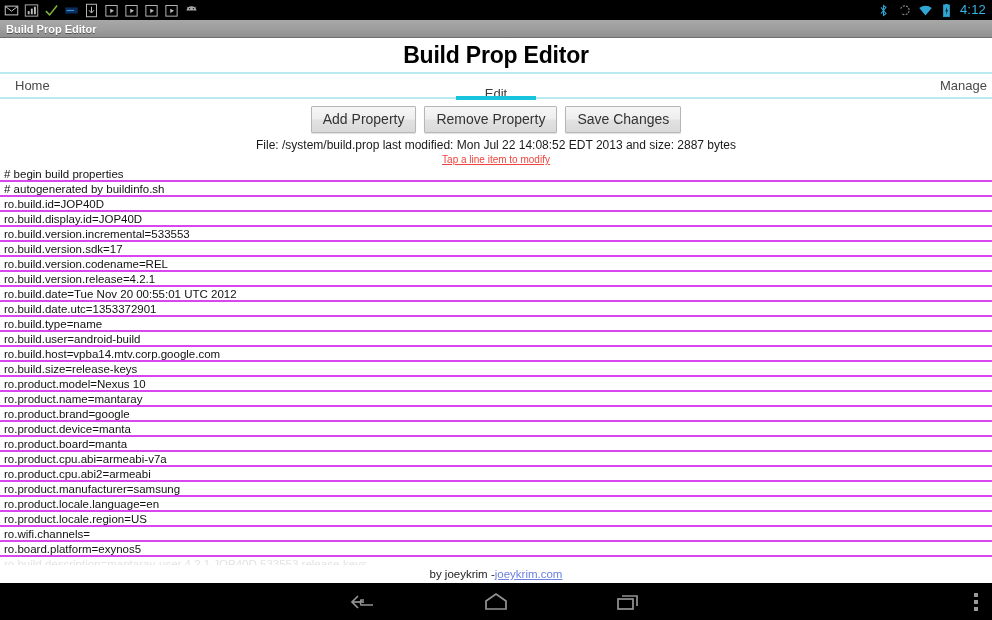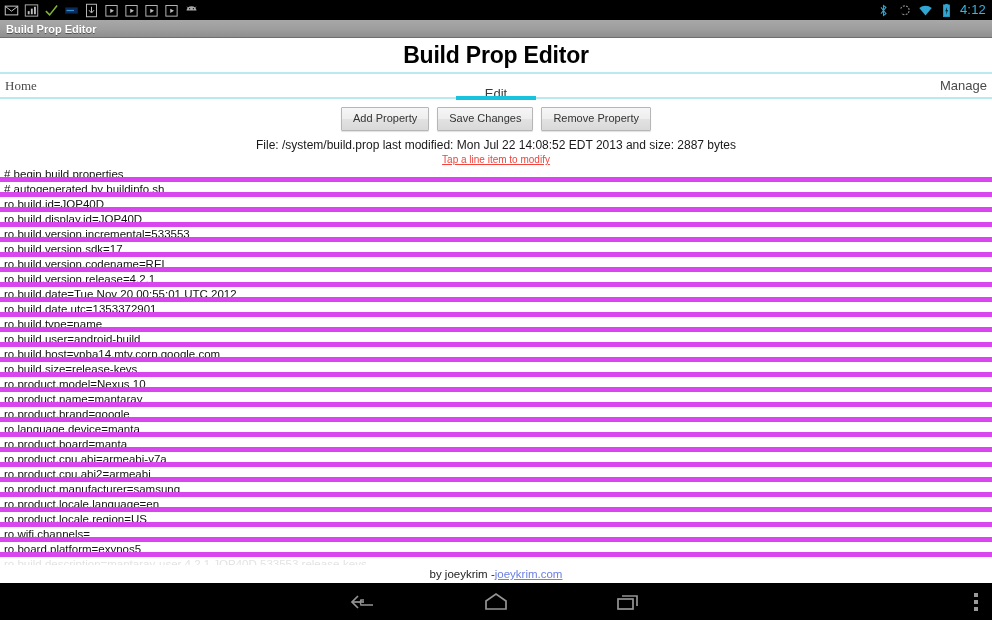--- a/index.html
+++ b/index.html
@@ -55,39 +55,39 @@
   
   .tabs {
     position: relative; height: 23px; width: 100%;
     background: #ffffff;
   }
   .tab {
     position: absolute; top: 0; height: 23px;
     font-size: 13px; color: #4a4a4a;
     display: flex; align-items: center;
   }
-  .tab.home   { left: 5px; font-family: Liberation Serif, serif; }
+  .tab.home   { left: 15px; }
   .tab.edit   { left: 0; right: 0; margin: 8px auto; width: 60px; justify-content: center; color:#3a3a3a;}
   .tab.manage { right: 5px; }
   .tabs-underline { height: 2px; width: 100%; background: #b8eaf0; position: relative; }
   .tab-indicator {
     position: absolute; top: 0; left: 50%; transform: translateX(-50%);
     width: 80px; height: 4px; background: #18c3dd; margin-top:-1px;
   }
 
   
   .btn-row {
     height: 36px; display: flex; align-items: center; justify-content: center;
     gap: 8px; padding-top: 4px; background: #fff;
   }
   .btn {
     background: linear-gradient(to bottom, #f6f6f6 0%, #eeeeee 48%, #e2e2e2 52%, #d9d9d9 100%);
     border: 1px solid #b6b6b6;
     border-radius: 1px;
-    font-size: 11px; color: #333;
+    font-size: 14px; color: #333;
     padding: 5px 11px 6px 11px;
     line-height: 1;
     box-shadow: 0 1px 1px rgba(0,0,0,.12);
     cursor: pointer;
     font-family: "Liberation Sans", sans-serif;
   }
 
   
   .fileinfo {
     text-align: center; font-size: 12px; color: #1a1a1a;
@@ -100,21 +100,21 @@
 
   
   .proplist {
     position: absolute;
     top: 167px; left: 0; width: 992px; height: 398px;
     overflow: hidden;
     background: #ffffff;
   }
   .prop-row {
     height: 15px; line-height: 15px;
-    border-bottom: 5px solid #d946ef;
+    border-bottom: 2px solid #d946ef;
     padding-left: 4px;
     font-size: 11.5px; color: #111;
     white-space: nowrap; overflow: hidden;
     font-family: "Liberation Sans", sans-serif;
     cursor: pointer;
     background: #ffffff;
   }
   .prop-row.faded2 { color: #e3e3e3; border-bottom: none; }
 
   
@@ -224,22 +224,22 @@
     <div class="tab home">Home</div>
     <div class="tab edit">Edit</div>
     <div class="tab manage">Manage</div>
   </div>
   <div class="tabs-underline">
     <div class="tab-indicator"></div>
   </div>
 
   <div class="btn-row">
     <button class="btn">Add Property</button>
+    <button class="btn">Remove Property</button>
     <button class="btn">Save Changes</button>
-    <button class="btn">Remove Property</button>
   </div>
 
   <div class="fileinfo">File: /system/build.prop last modified: Mon Jul 22 14:08:52 EDT 2013 and size: 2887 bytes</div>
   <div class="tiphint">Tap a line item to modify</div>
 
   <div class="proplist">
       <div class="prop-row"># begin build properties</div>
       <div class="prop-row"># autogenerated by buildinfo.sh</div>
       <div class="prop-row">ro.build.id=JOP40D</div>
       <div class="prop-row">ro.build.display.id=JOP40D</div>
@@ -249,21 +249,21 @@
       <div class="prop-row">ro.build.version.release=4.2.1</div>
       <div class="prop-row">ro.build.date=Tue Nov 20 00:55:01 UTC 2012</div>
       <div class="prop-row">ro.build.date.utc=1353372901</div>
       <div class="prop-row">ro.build.type=name</div>
       <div class="prop-row">ro.build.user=android-build</div>
       <div class="prop-row">ro.build.host=vpba14.mtv.corp.google.com</div>
       <div class="prop-row">ro.build.size=release-keys</div>
       <div class="prop-row">ro.product.model=Nexus 10</div>
       <div class="prop-row">ro.product.name=mantaray</div>
       <div class="prop-row">ro.product.brand=google</div>
-      <div class="prop-row">ro.language.device=manta</div>
+      <div class="prop-row">ro.product.device=manta</div>
       <div class="prop-row">ro.product.board=manta</div>
       <div class="prop-row">ro.product.cpu.abi=armeabi-v7a</div>
       <div class="prop-row">ro.product.cpu.abi2=armeabi</div>
       <div class="prop-row">ro.product.manufacturer=samsung</div>
       <div class="prop-row">ro.product.locale.language=en</div>
       <div class="prop-row">ro.product.locale.region=US</div>
       <div class="prop-row">ro.wifi.channels=</div>
       <div class="prop-row">ro.board.platform=exynos5</div>
       <div class="prop-row faded2">ro.build.description=mantaray-user 4.2.1 JOP40D 533553 release-keys</div>
     </div>

